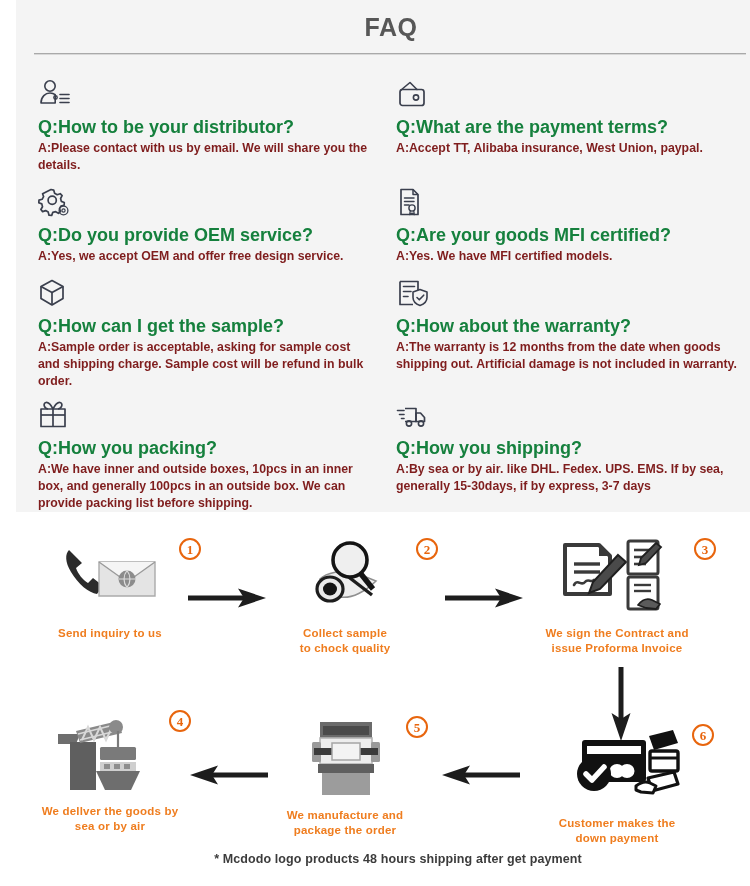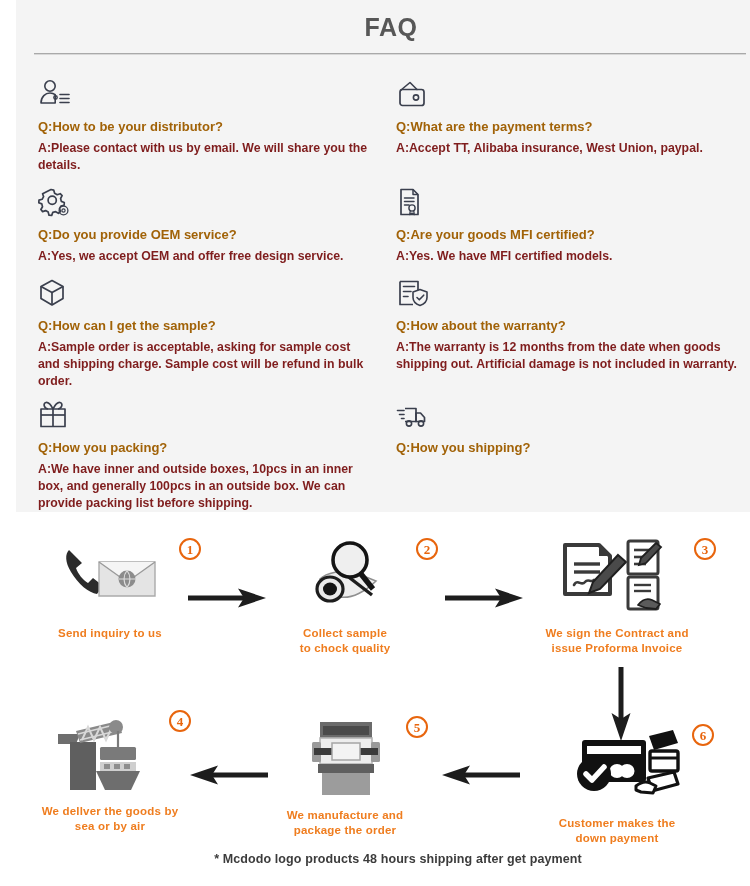--- a/index.html
+++ b/index.html
@@ -65,23 +65,23 @@
 
   .faq-icon {
     height: 34px;
     width: 36px;
     display: block;
     margin-bottom: 4px;
   }
   .faq-icon svg { display: block; }
 
   .faq-q {
-    font-size: 13px;
+    font-size: 18px;
     font-weight: bold;
-    color: #a16207;
+    color: #15803d;
     line-height: 22px;
     margin-bottom: 2px;
     white-space: nowrap;
   }
 
   .faq-a {
     font-size: 12.3px;
     color: #7f1d1d;
     line-height: 17px;
     font-weight: 600;
@@ -285,20 +285,21 @@
             <path d="M9 9.5 h11 v13 h-11" fill="none" stroke="#3a3f4d" stroke-width="1.7" stroke-linejoin="round"></path>
             <path d="M20 14 h4.5 l4 4.5 v4 h-8.5 z" fill="none" stroke="#3a3f4d" stroke-width="1.7" stroke-linejoin="round"></path>
             <circle cx="13" cy="24.5" r="2.6" fill="none" stroke="#3a3f4d" stroke-width="1.6"></circle>
             <circle cx="25" cy="24.5" r="2.6" fill="none" stroke="#3a3f4d" stroke-width="1.6"></circle>
             <line x1="1.5" y1="11.5" x2="8" y2="11.5" stroke="#3a3f4d" stroke-width="1.6" stroke-linecap="round"></line>
             <line x1="3.5" y1="15.5" x2="8" y2="15.5" stroke="#3a3f4d" stroke-width="1.6" stroke-linecap="round"></line>
             <line x1="5.5" y1="19.5" x2="8" y2="19.5" stroke="#3a3f4d" stroke-width="1.6" stroke-linecap="round"></line>
           </svg>
         </span>
         <div class="faq-q">Q:How you shipping?</div>
+        <div class="faq-a">A:By sea or by air. like DHL. Fedex. UPS. EMS.  If by sea, generally 15-30days, if by express, 3-7 days</div>
       </div>
 
     </div>
   </div>
 
   <div class="process-section">
 
     <div class="proc-node" style="left:5px; top:18px;">
       <div class="proc-art">
         <span>

